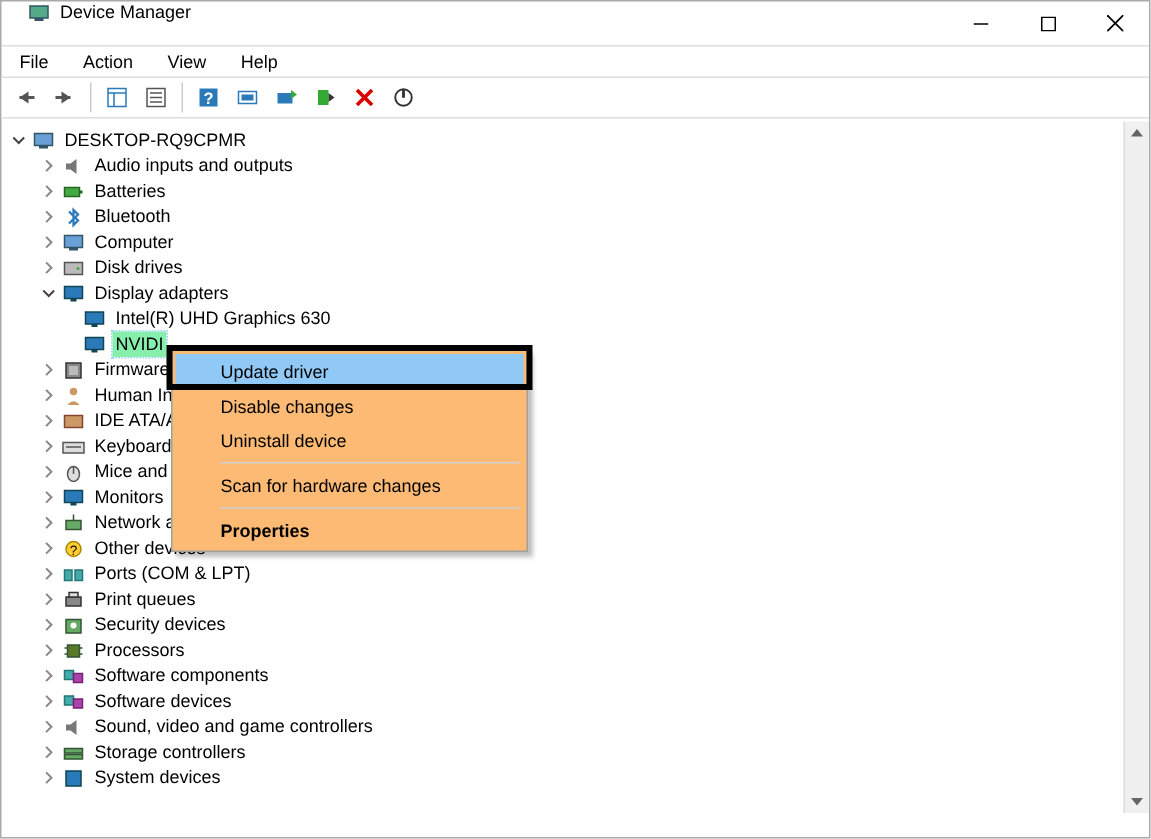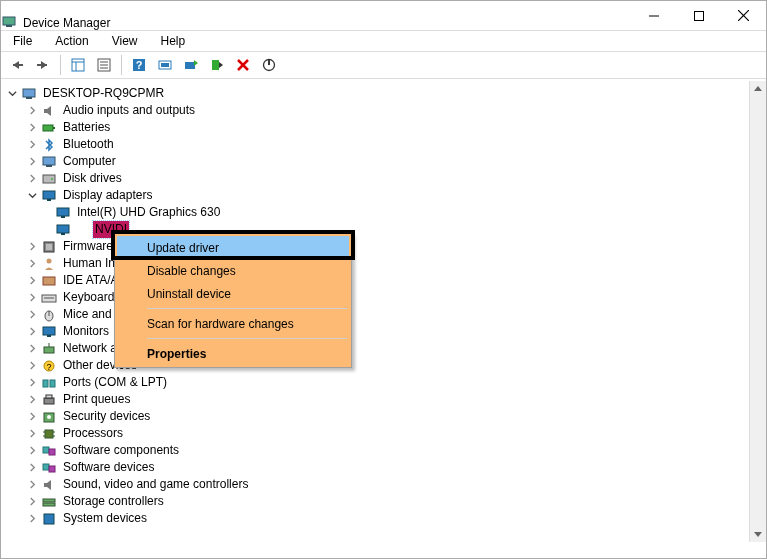--- a/index.html
+++ b/index.html
@@ -10,22 +10,22 @@
     background: #fff;
     width: 767px;
     height: 559px;
     overflow: hidden;
     position: relative;
     border: 1px solid #aaa;
   }
   .titlebar {
     height: 30px;
     display: flex;
-    align-items: flex-end;
-    padding-left: 0;
+    align-items: flex-start;
+    padding-left: 17px;
     border-bottom: 1px solid #ddd;
   }
   .titlebar .icon { width: 16px; height: 16px; margin-right: 6px; display:flex; align-items:center; justify-content:center;}
   .titlebar .title { flex: 0 0 auto; font-size: 12px; }
   .titlebar .spacer { flex: 1; }
   .winbtn { width: 45px; height: 29px; display:flex; align-items:center; justify-content:center; font-size:13px; }
   .winbtn.close { font-size: 15px; }
   .menubar {
     height: 20px;
     display: flex;
@@ -74,21 +74,21 @@
   }
   .scrollbar::before { top: 5px; border-bottom: 5px solid #666; }
   .scrollbar::after { bottom: 5px; border-top: 5px solid #666; }
   .row { display:flex; align-items:center; height:17px; line-height:17px; white-space:nowrap;}
   .indent0 { padding-left: 4px; }
   .indent1 { padding-left: 24px; }
   .indent2 { padding-left: 54px; }
   .chevron { width: 14px; height:14px; display:inline-flex; align-items:center; justify-content:center; margin-right:2px; color:#555;}
   .chevron svg { width:9px; height:9px;}
   .devicon { width:16px; height:16px; margin-right:4px; display:inline-flex; align-items:center; justify-content:center; font-size:11px;}
-  .row.selected .label { background:#be185d; outline:1px dotted #99d1ff;margin-left:18px; }
+  .row.selected .label { background:#86efac; outline:1px dotted #99d1ff; }
   .label { padding: 0 2px; }
   .ctxmenu {
     position: absolute;
     top: 232px;
     left: 113px;
     width: 238px;
     background: #fdba74;
     border: 1px solid #a0a0a0;
     box-shadow: 3px 3px 3px rgba(0,0,0,0.25);
     z-index: 50;

